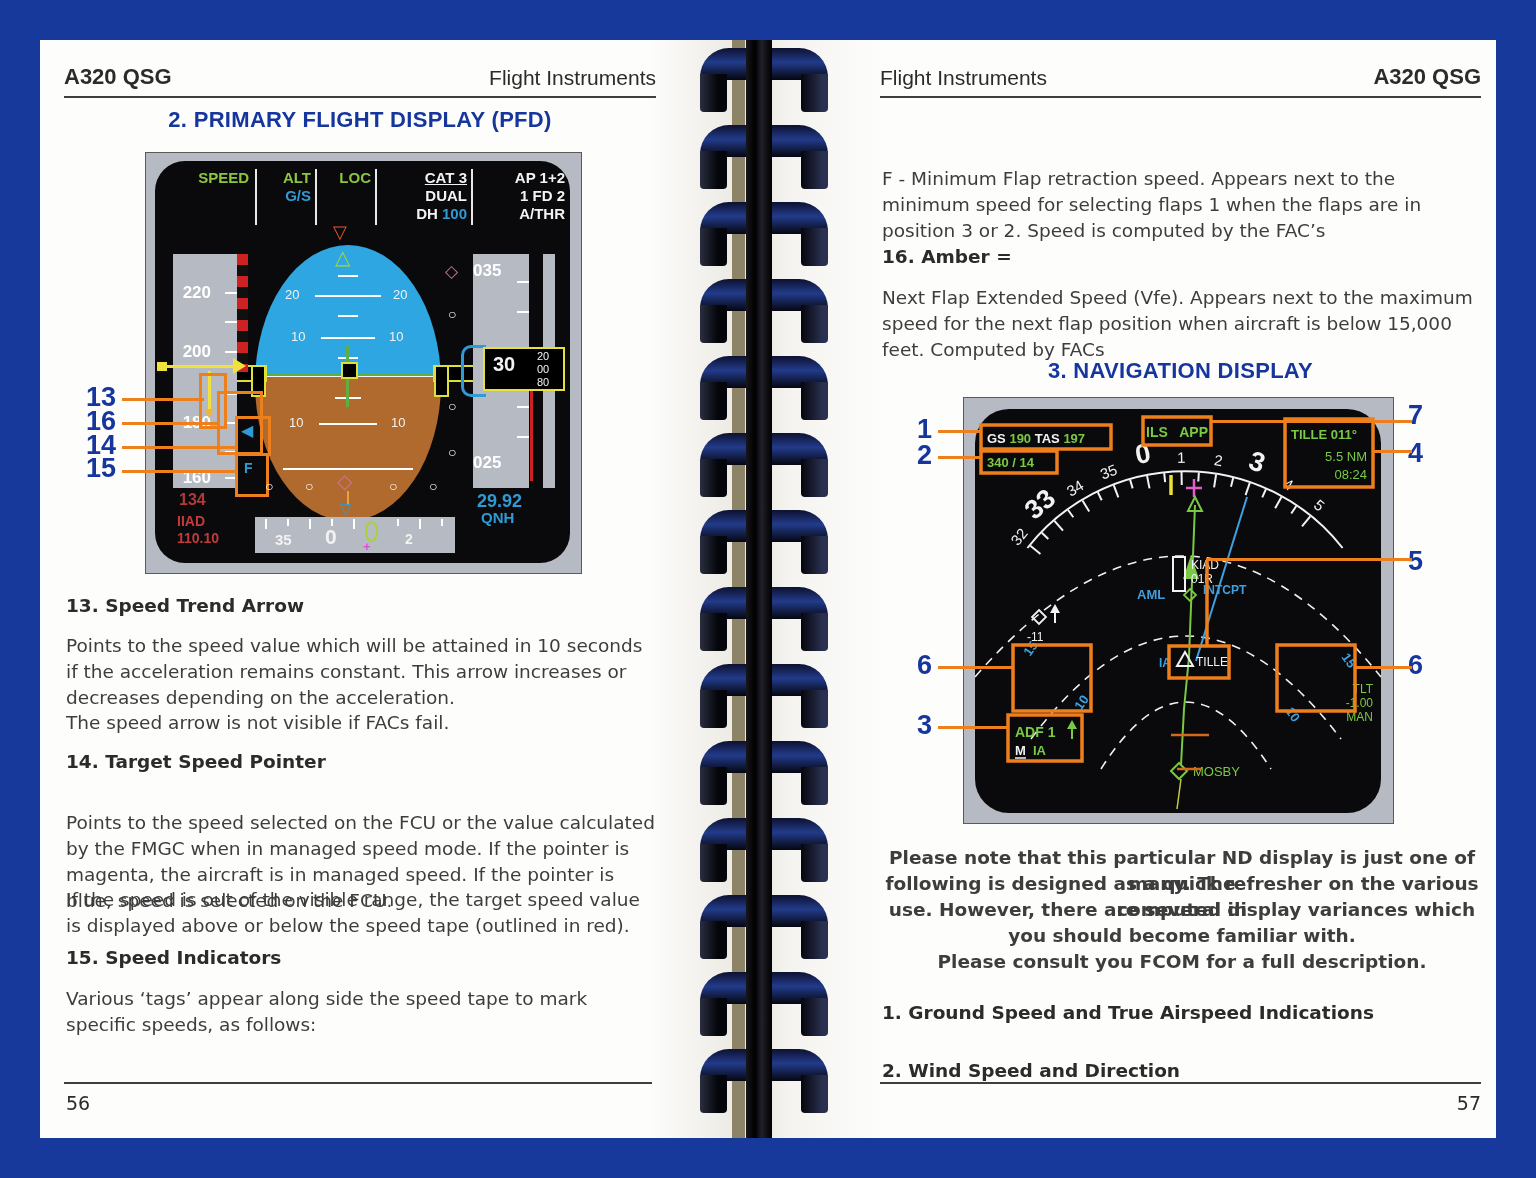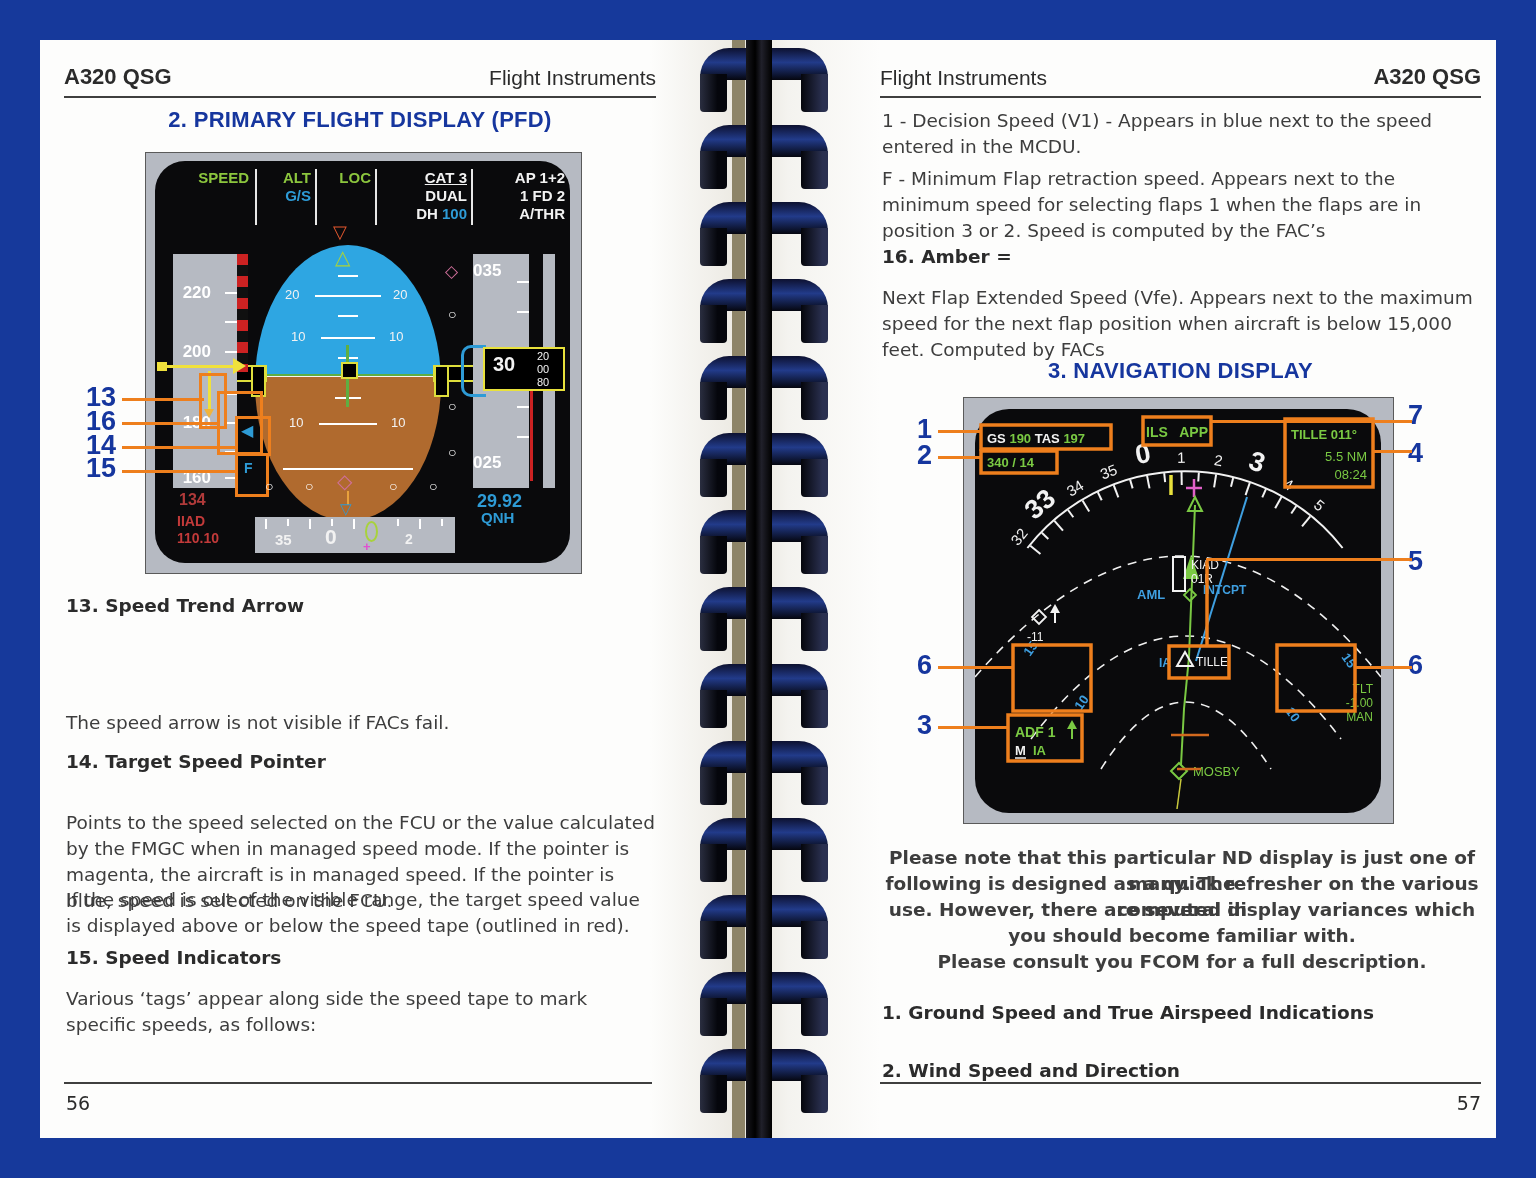--- a/index.html
+++ b/index.html
@@ -193,33 +193,33 @@
   <div class="abs callnum" style="left:80px;top:382px;width:36px;text-align:right;">13</div>
   <div class="abs callnum" style="left:80px;top:406px;width:36px;text-align:right;">16</div>
   <div class="abs callnum" style="left:80px;top:430px;width:36px;text-align:right;">14</div>
   <div class="abs callnum" style="left:80px;top:453px;width:36px;text-align:right;">15</div>
   <div class="abs oline" style="left:122px;top:398px;width:82px;"></div>
   <div class="abs oline" style="left:122px;top:422px;width:98px;"></div>
   <div class="abs oline" style="left:122px;top:446px;width:115px;"></div>
   <div class="abs oline" style="left:122px;top:470px;width:115px;"></div>
 
   <div class="abs body-h" style="left:66px;top:595px;">13. Speed Trend Arrow</div>
+  <div class="abs body-p" style="left:66px;top:633px;width:592px;">Points to the speed value which will be attained in 10 seconds if the acceleration remains constant.  This arrow increases or decreases depending on the acceleration.</div>
   <div class="abs body-p" style="left:66px;top:710px;width:592px;">The speed arrow is not visible if FACs fail.</div>
   <div class="abs body-h" style="left:66px;top:751px;">14. Target Speed Pointer</div>
   <div class="abs body-p" style="left:66px;top:790px;width:592px;margin-top:20px;">Points to the speed selected on the FCU or the value calculated by the FMGC when in managed speed mode.  If the pointer is magenta, the aircraft is in managed speed.  If the pointer is blue, speed is selected on the FCU.</div>
   <div class="abs body-p" style="left:66px;top:887px;width:592px;">If the speed is out of the visible range, the target speed value is displayed above or below the speed tape (outlined in red).</div>
   <div class="abs body-h" style="left:66px;top:947px;">15. Speed Indicators</div>
   <div class="abs body-p" style="left:66px;top:986px;width:592px;">Various ‘tags’ appear along side the speed tape to mark specific speeds, as follows:</div>
   <div class="abs rule" style="left:64px;top:1082px;width:588px;"></div>
   <div class="abs pgnum" style="left:66px;top:1092px;">56</div>
 
   <div class="abs hdr-n" style="left:880px;top:66px;">Flight Instruments</div>
   <div class="abs hdr-b" style="left:1181px;top:64px;width:300px;text-align:right;">A320 QSG</div>
   <div class="abs rule" style="left:880px;top:96px;width:601px;"></div>
-  <div class="abs body-p" style="left:882px;top:108px;width:600px;">1 - Decision Speed (V1)  - Appears in blue next to the speed entered in the MCDU.</div>
   <div class="abs body-p" style="left:882px;top:166px;width:600px;">F - Minimum Flap retraction speed.  Appears next to the minimum speed for selecting flaps 1 when the flaps are in position 3 or 2.  Speed is computed by the FAC’s</div>
   <div class="abs body-h" style="left:882px;top:246px;">16. Amber =</div>
   <div class="abs body-p" style="left:882px;top:285px;width:600px;">Next Flap Extended Speed (Vfe).  Appears next to the maximum speed for the next flap position when aircraft is below 15,000 feet.  Computed by FACs</div>
   <div class="abs blue-title" style="left:880px;top:358px;width:601px;">3.  NAVIGATION DISPLAY</div>
 
   <div class="abs frame" style="left:963px;top:397px;width:429px;height:425px;">
     <div class="abs display" style="left:11px;top:11px;width:406px;height:404px;border-radius:34px;">
       <svg width="406" height="404" viewBox="0 0 406 404" style="position:absolute;left:0;top:0;">
 
         <path d="M 0 268 Q 210 26 406 268" fill="none" stroke="#f0f0f0" stroke-width="1.6" stroke-dasharray="9 7"></path>

